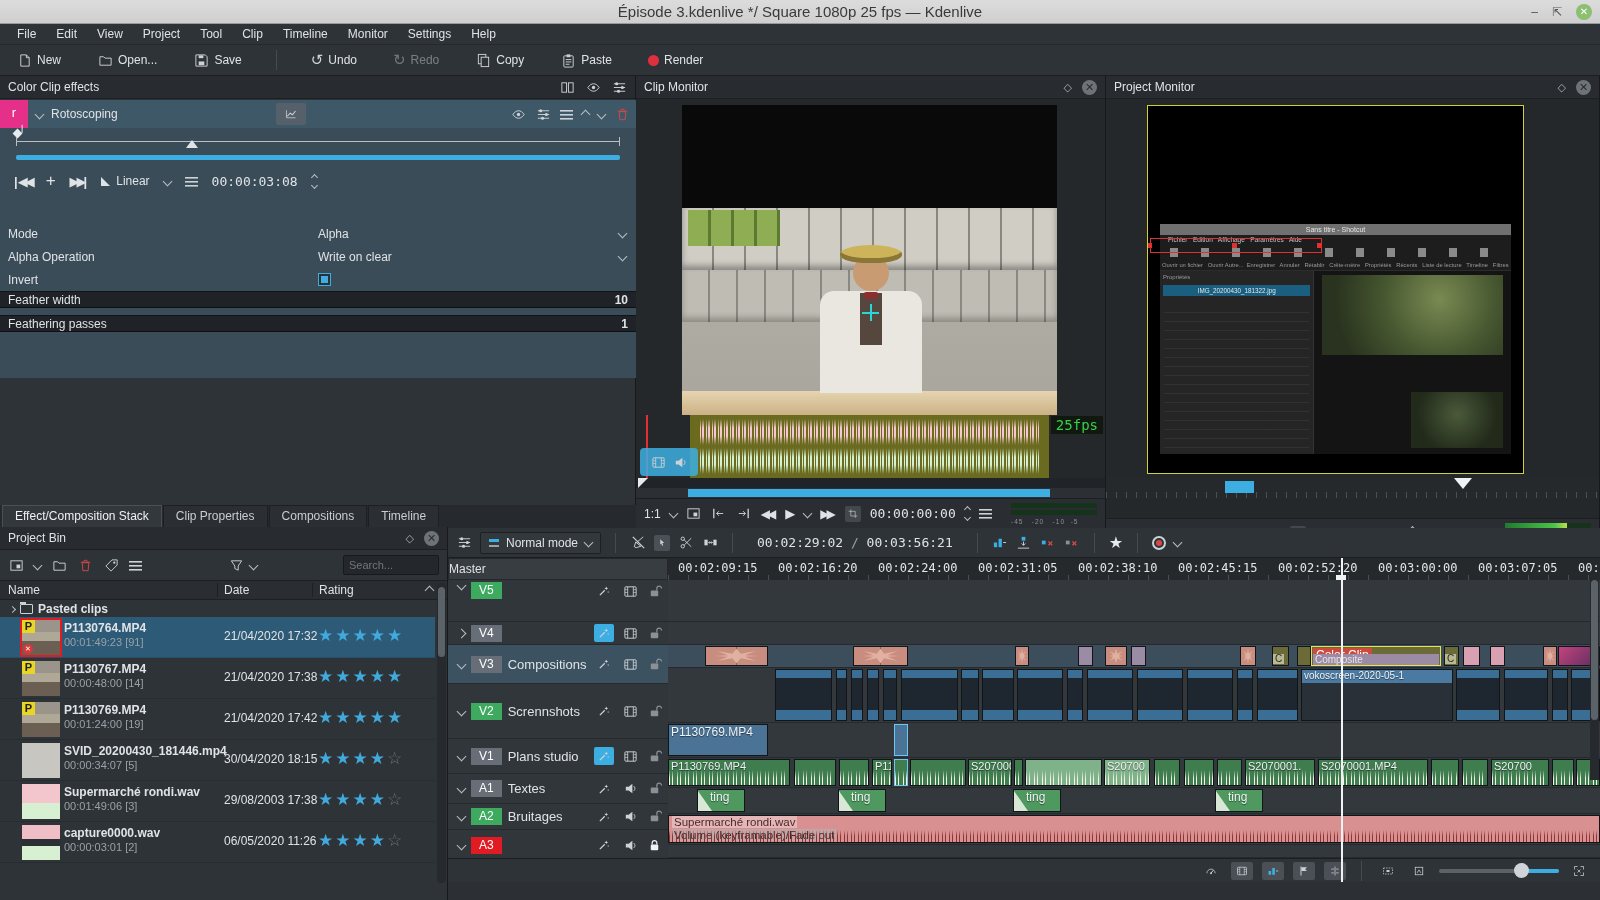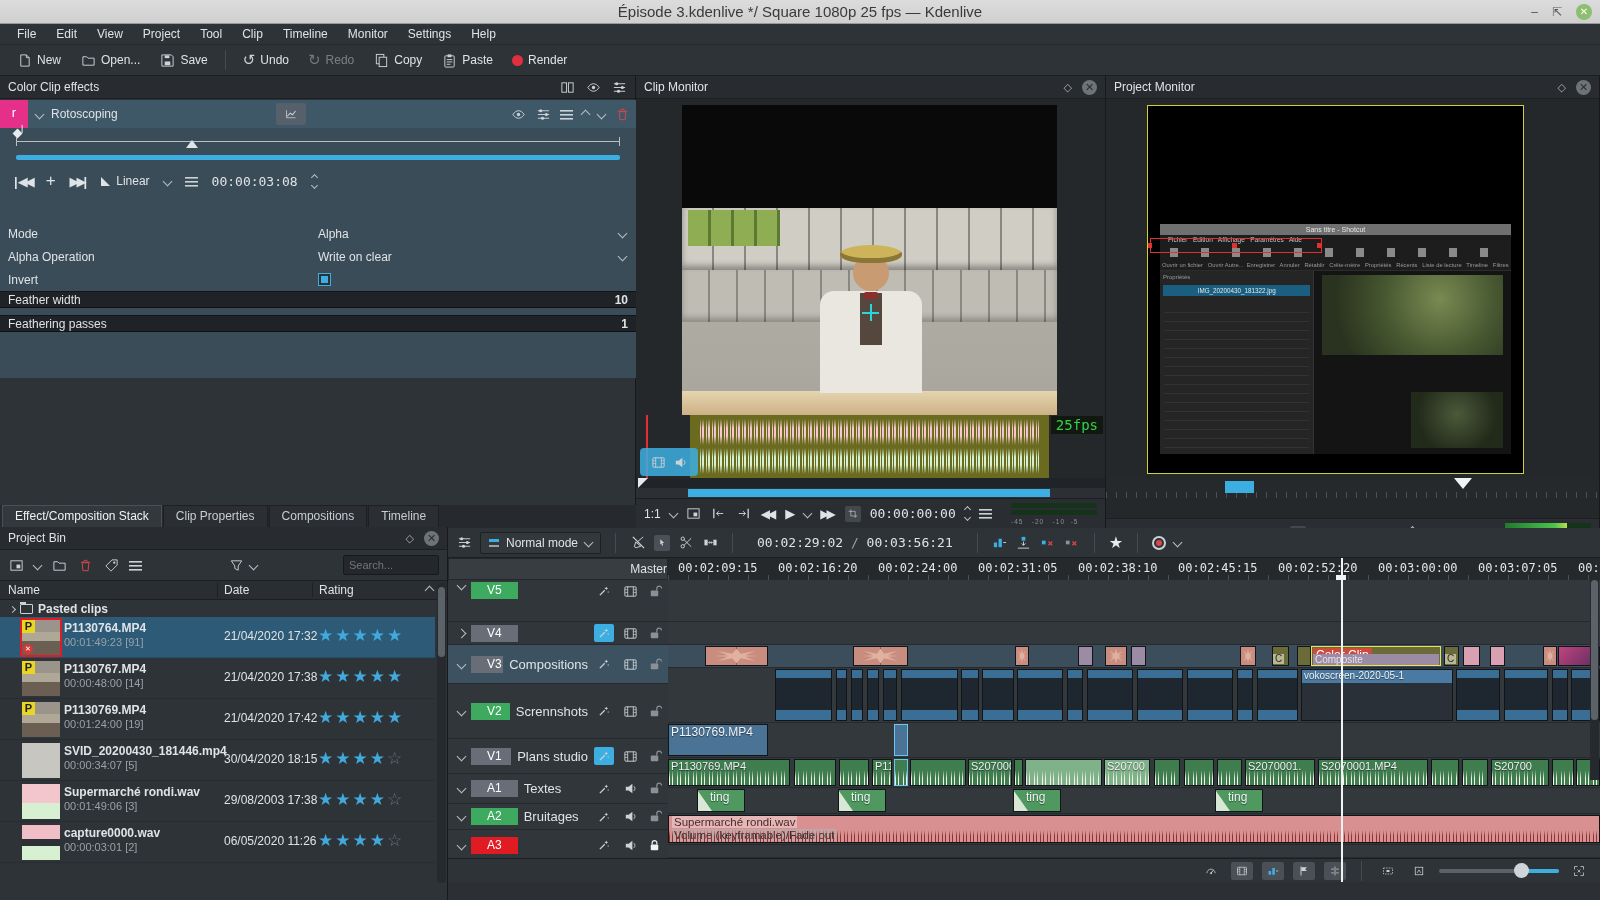--- a/index.html
+++ b/index.html
@@ -26,21 +26,21 @@
   
   .titlebar { left:0; top:0; width:1600px; height:24px; background:linear-gradient(#dcdcdc,#cfcfcf); border-bottom:1px solid #9a9a9a; display:flex; align-items:center; }
   .titlebar .ttl { position:absolute; left:0; right:0; text-align:center; color:#3a3a3a; font-size:15px; }
   .winbtns { position:absolute; right:8px; top:0; height:24px; display:flex; align-items:center; gap:14px; }
   .winbtn { color:#555; font-size:12px; }
   .winclose { width:16px; height:16px; border-radius:50%; background:#8cbf70; color:#fff; text-align:center; line-height:15px; font-size:10px; }
 
   
   .menubar { left:0; top:24px; width:1600px; height:21px; background:#2e3338; display:flex; align-items:center; padding-left:8px; gap:2px; border-bottom:1px solid #26292c; }
   .menu-item { padding:2px 9px; }
-  .toolbar { left:0; top:45px; width:1600px; height:31px; background:#2e3338; display:flex; align-items:center; padding-left:8px; gap:3px; border-bottom:1px solid #1c1f22; }
+  .toolbar { left:0; top:45px; width:1600px; height:31px; background:#2e3338; display:flex; align-items:center; padding-left:8px; gap:20px; border-bottom:1px solid #1c1f22; }
   .tbtn { display:flex; align-items:center; gap:5px; padding:4px 8px; border-radius:2px; }
   .tbtn.disabled { opacity:.42; }
   .tsep { width:1px; height:20px; background:#454b51; margin:0 6px; }
   .undoglyph { font-size:15px; color:#cdd2d6; line-height:14px; }
   .renderdot { width:11px; height:11px; border-radius:50%; background:#e0303e; }
 
   
   .fx-panel { left:0; top:76px; width:636px; height:429px; background:#2e3338; border-right:1px solid #17191b; }
   .panel-head { height:23px; background:#282c30; display:flex; align-items:center; padding:0 8px; gap:10px; border-bottom:1px solid #1d2023; }
   .panel-head .pt { flex:1; }
@@ -171,30 +171,30 @@
   .vsb { position:absolute; right:1px; top:56px; width:9px; height:300px; background:#26292d; border-radius:4px; }
   .vsb .th { position:absolute; left:1px; right:1px; top:4px; height:70px; background:#5c6368; border-radius:4px; }
 
   
   .tl { left:448px; top:528px; width:1152px; height:372px; background:#2c3034; }
   .tl-toolbar { position:absolute; left:0; top:0; width:1152px; height:30px; background:#2e3338; border-bottom:1px solid #1c1f22; display:flex; align-items:center; gap:8px; padding:0 8px; }
   .mode-sel { display:flex; align-items:center; gap:7px; background:#33383d; border:1px solid #1d2023; border-radius:2px; padding:3px 8px; }
   .mode-ic { width:10px; height:8px; background:linear-gradient(#3daee2,#3daee2) 0 0/10px 3px no-repeat, linear-gradient(#9aa1a7,#9aa1a7) 0 6px/10px 2px no-repeat; }
   .toolsel { background:#4a5056; border-radius:2px; padding:2px 4px; }
   .tl-tc { font-size:13px; color:#dfe3e6; padding:0 10px; }
-  .tl-master { position:absolute; left:0; top:30px; width:220px; height:22px; background:#383d42; border:1px solid #24282c; text-align:right; line-height:20px; }
+  .tl-master { position:absolute; left:0; top:30px; width:220px; height:22px; background:#383d42; border:1px solid #24282c; text-align:left; line-height:20px; }
   .tl-ruler { position:absolute; left:220px; top:30px; width:932px; height:22px; background:#26292c; overflow:hidden;
     background-image:repeating-linear-gradient(90deg,#4a4f54 0 1px,transparent 1px 20px); background-size:100% 5px; background-position:0 100%; background-repeat:no-repeat; }
   .rtick { position:absolute; top:3px; font-size:12px; color:#e4e7ea; white-space:nowrap; }
   .ph-handle { position:absolute; top:17px; width:10px; height:5px; background:#f0f2f4; }
   .tl-heads { position:absolute; left:0; top:52px; width:220px; height:278px; overflow:hidden; background:#31363b; }
   .tl-lanes { position:absolute; left:220px; top:52px; width:932px; height:278px; overflow:hidden; background:#33383d; }
   .trow { position:relative; border-bottom:1px solid #26292d; display:flex; align-items:center; gap:6px; padding:0 6px 0 10px; }
   .trow.sel { background:#3c5260; }
-  .tbadge { min-width:22px; height:17px; padding:0 16px; text-align:center; line-height:17px; font-size:12px; color:#fff; }
+  .tbadge { min-width:22px; height:17px; padding:0 8px; text-align:center; line-height:17px; font-size:12px; color:#fff; }
   .tbadge.green { background:#3daa5f; } .tbadge.gray { background:#676e78; } .tbadge.red { background:#e01b24; }
   .tname { font-size:13px; white-space:nowrap; }
   .ticons { margin-left:auto; display:flex; align-items:center; gap:8px; }
   .wandbtn { width:20px; height:18px; display:flex; align-items:center; justify-content:center; border-radius:2px; color:#8a9096; }
   .wandbtn.on { background:#3daee2; color:#fff; }
   .lane { position:relative; border-bottom:1px solid #26292d; }
   .lane.sel { background:#3c4e5c; }
   .clip { position:absolute; top:1px; bottom:1px; border:1px solid #121518; overflow:hidden; }
   .clip .clbl { position:absolute; left:2px; top:0; font-size:11px; color:#f0f2f4; white-space:nowrap; text-shadow:0 1px 1px rgba(0,0,0,.5); }
   .c-vid { background:#4a7396; }

